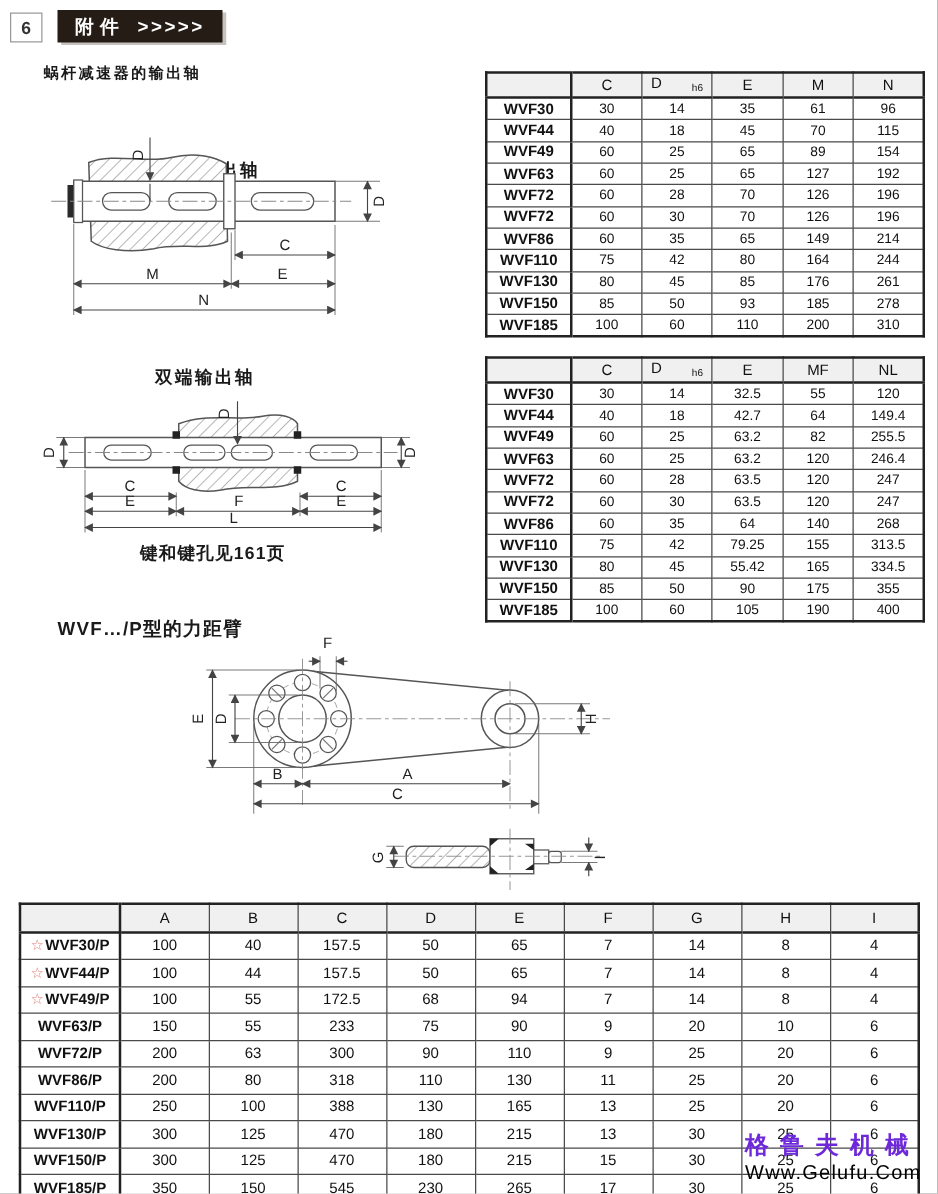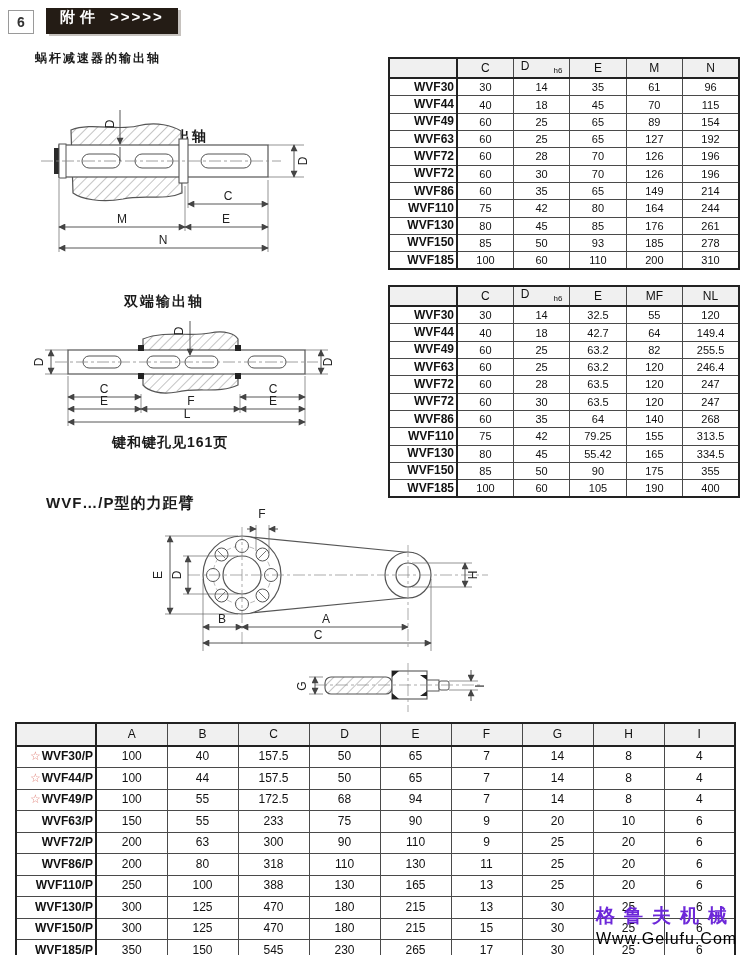--- a/index.html
+++ b/index.html
@@ -6,21 +6,21 @@
   .page{position:relative;width:750px;height:955px;background:#fff;overflow:hidden;
         font-family:"Liberation Sans",sans-serif;color:#1a1a1a;}
   
   .badge{position:absolute;left:8px;top:10px;width:24px;height:22px;border:1px solid #9a9a9a;
          background:#fff;display:flex;align-items:center;justify-content:center;
          font-size:14px;font-weight:bold;color:#333;}
   .badge-tri{position:absolute;left:33px;top:13px;width:0;height:0;
              border-top:8px solid transparent;border-bottom:8px solid transparent;
              border-left:11px solid #b3aeा9;border-left-color:#b3aea9;}
   .banner{position:absolute;left:46px;top:8px;height:26px;padding:0 14px;
-          background:#241c15;color:#fff;display:flex;gap:10px;
+          background:#241c15;color:#fff;display:flex;align-items:center;gap:10px;
           box-shadow:3px 2px 0 #c6c2be;}
   .banner .cn{font-size:15px;font-weight:bold;letter-spacing:5px;}
   .banner .chev{font-size:15px;font-weight:bold;letter-spacing:2px;}
   
   .hd{position:absolute;font-weight:bold;white-space:nowrap;}
   .hd-main{left:35px;top:50px;font-size:12px;letter-spacing:2px;}
   .hd-single{left:128px;top:84px;font-size:14px;letter-spacing:2px;margin-top:44px;}
   .hd-double{left:124px;top:293px;font-size:14px;letter-spacing:2px;}
   .hd-keynote{left:112px;top:434px;font-size:14px;letter-spacing:1px;}
   .hd-torque{left:46px;top:494px;font-size:15px;letter-spacing:1px;}
@@ -35,21 +35,21 @@
   .t1{left:388px;top:57px;width:352px;}
   .t2{left:388px;top:285px;width:352px;}
   .t3{left:15px;top:722px;width:721px;}
   table.dtable{border-collapse:collapse;width:100%;table-layout:fixed;background:#fff;
                border:2px solid #222;}
   table.dtable th,table.dtable td{border:1px solid #4a4a4a;text-align:center;
                font-size:11px;padding:1px 2px;height:14.3px;line-height:1.1;color:#111;}
   table.dtable thead th{background:#f0f0f0;border-bottom:2px solid #222;font-weight:normal;
                font-size:12px;height:16px;}
   table.dtable th:first-child,table.dtable td:first-child{width:62px;border-right:2px solid #222;}
-  table.dtable td:first-child{font-weight:bold;font-size:12px;text-align:right;}
+  table.dtable td:first-child{font-weight:bold;font-size:12px;}
   table.dtable sub{font-size:8px;padding-left:24px;}
   .t3 table.dtable th,.t3 table.dtable td{font-size:12px;height:18.5px;}
   .t3 table.dtable th:first-child,.t3 table.dtable td:first-child{width:74px;}
   .star{color:#e0837a;font-size:12px;margin-right:1px;font-weight:normal;}
   
   .wm{position:absolute;left:596px;top:903px;z-index:5;text-align:left;pointer-events:none;}
   .wm-cn{font-size:19px;letter-spacing:9px;color:#6d28d9;font-weight:bold;white-space:nowrap;}
   .wm-url{font-size:16px;color:#000000;letter-spacing:1px;white-space:nowrap;margin-top:1px;}
 </style>
 </head>

